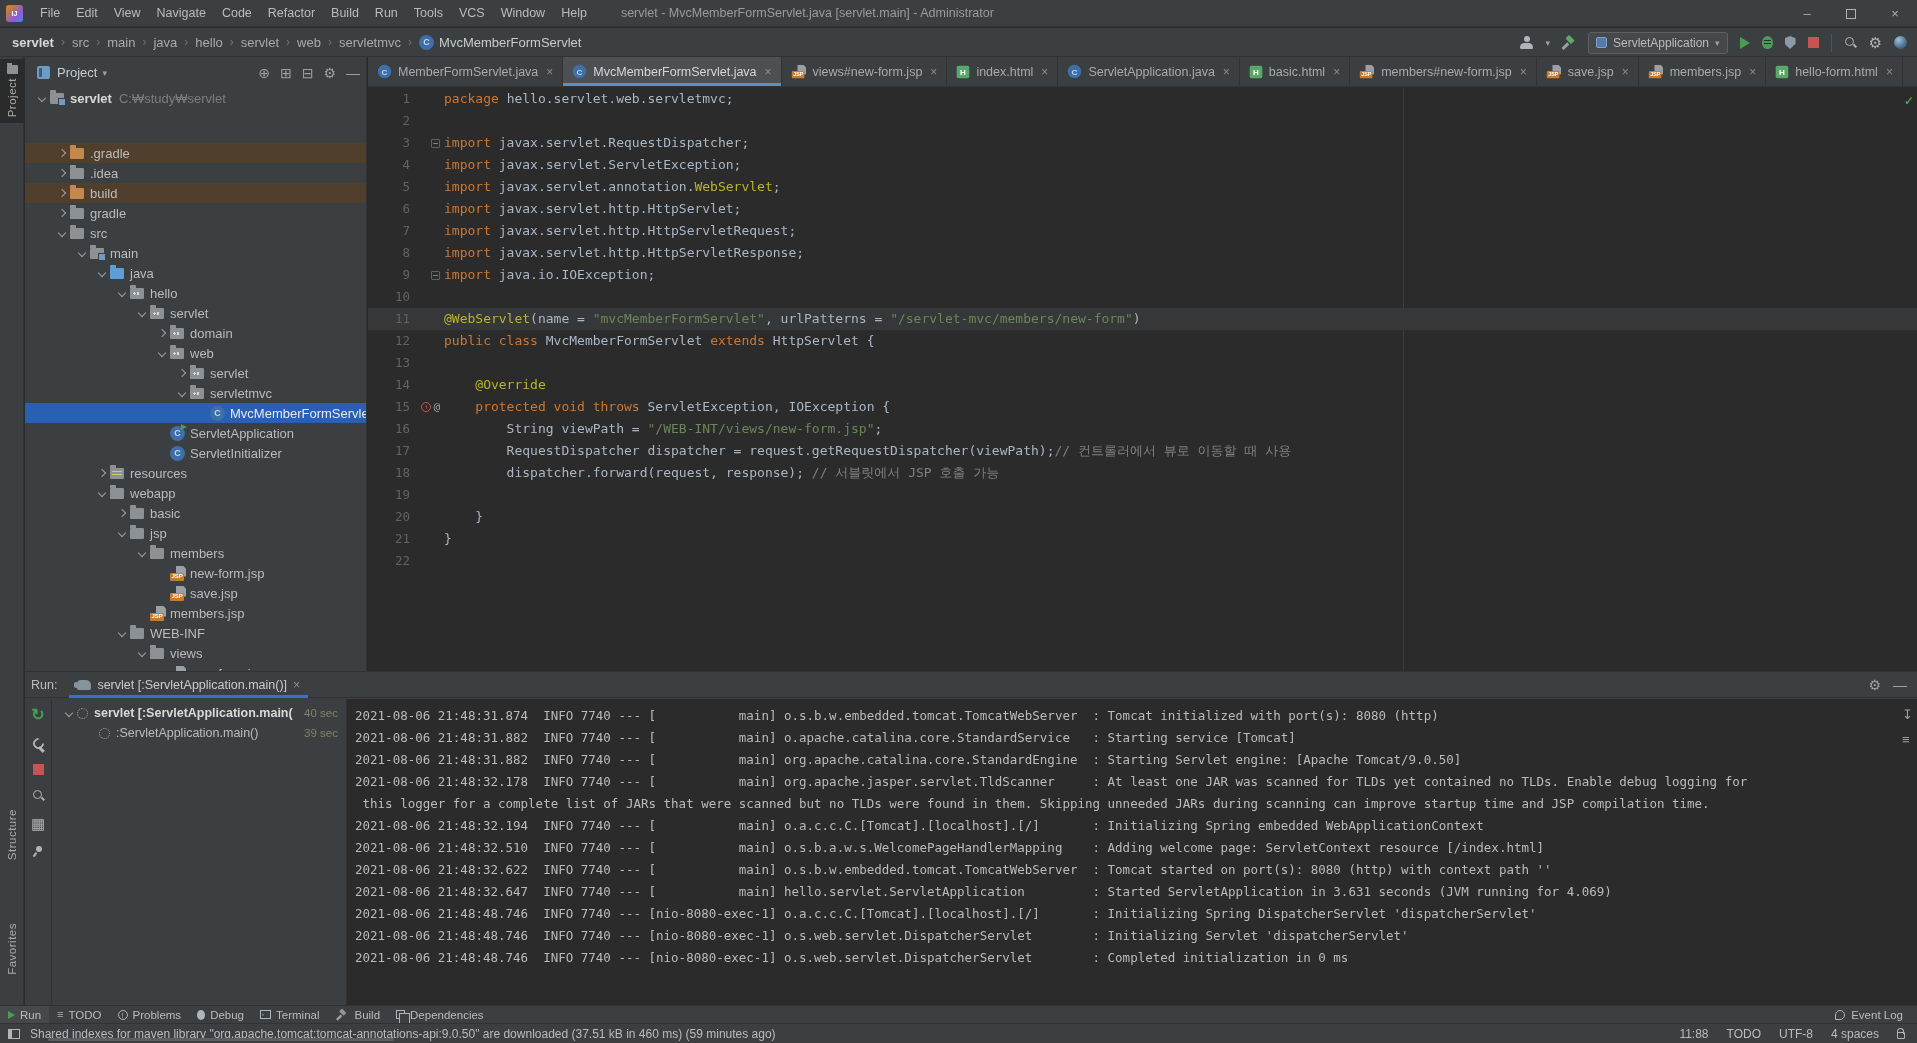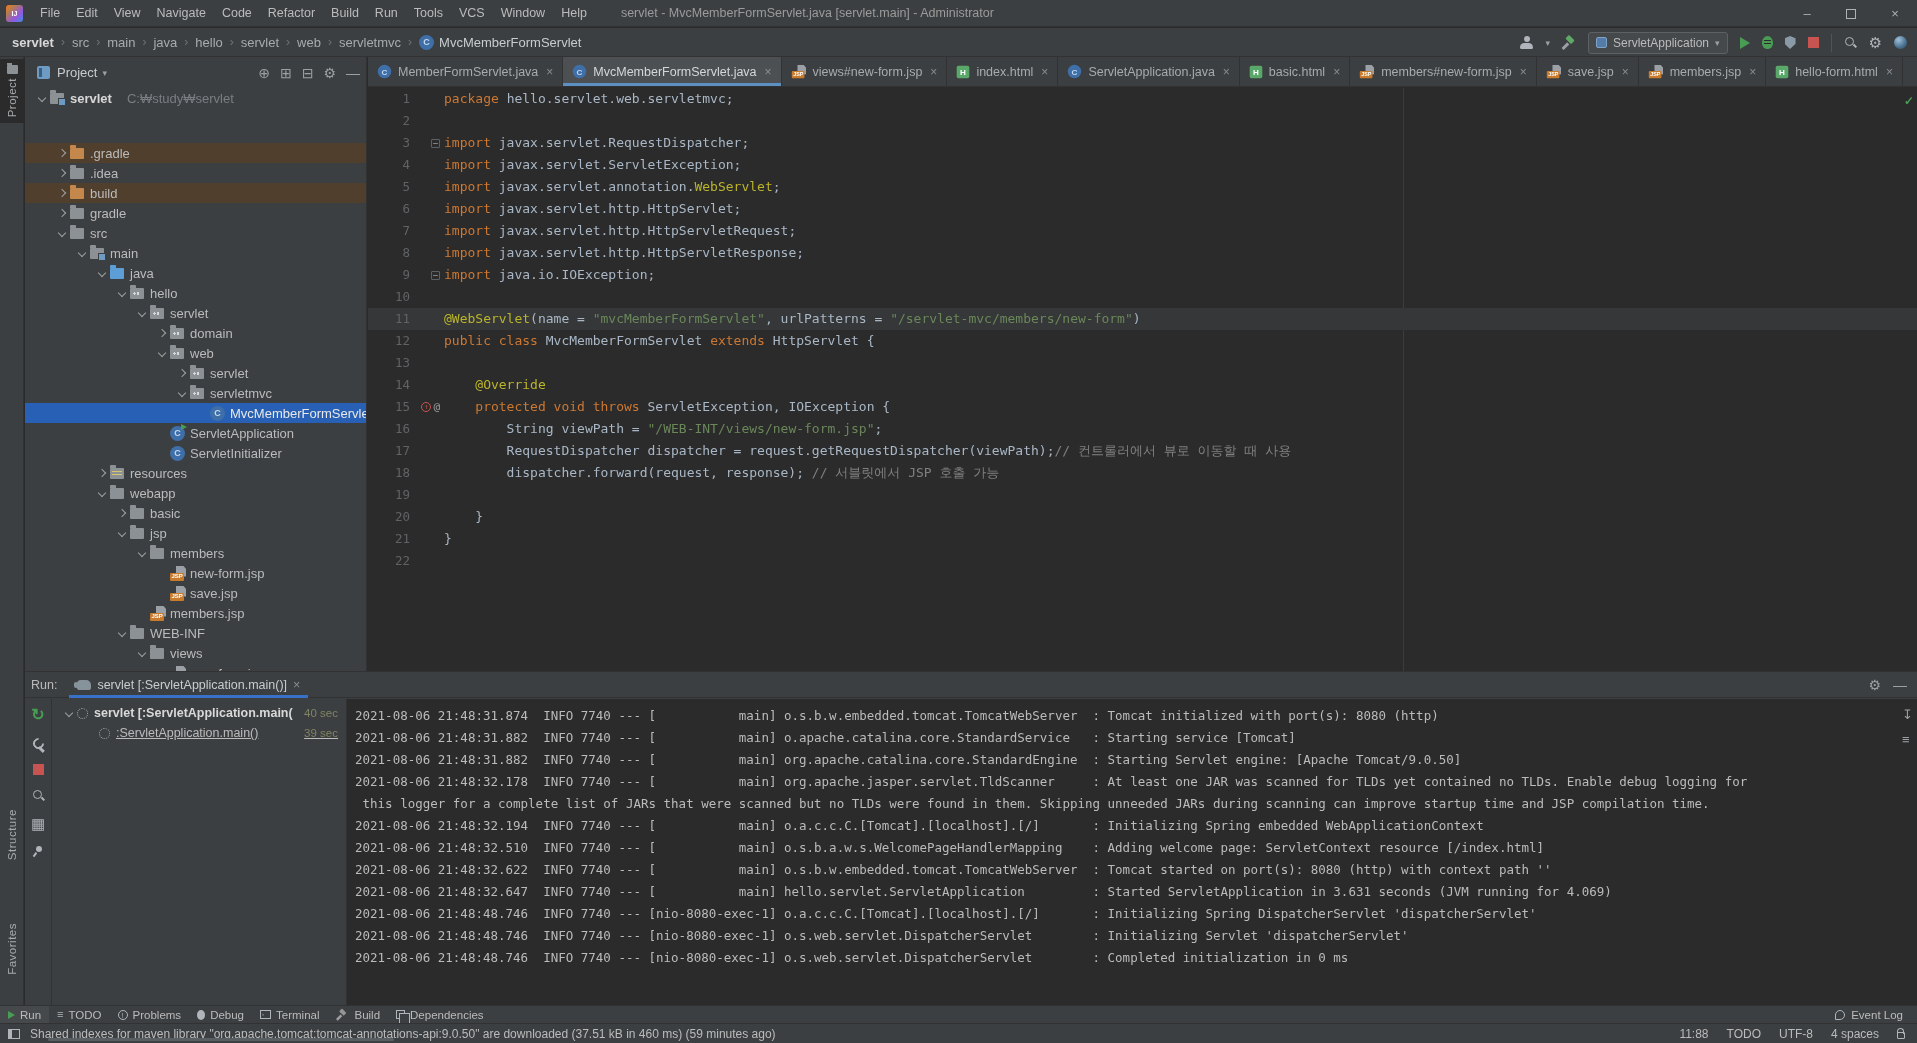--- a/index.html
+++ b/index.html
@@ -59,21 +59,21 @@
   .proj-head { height:31px; display:flex; align-items:center; padding:0 6px 0 12px; }
   .proj-head .ph-ic { width:13px; height:13px; background:#6E9BC4; border-radius:2px; margin-right:7px; position:relative; }
   .proj-head .ph-ic::before { content:""; position:absolute; inset:2px; border-left:3px solid #3C5E7E; }
   .proj-title { color:#C8CCCF; font-size:13px; margin-right:5px; }
   .ph-icons { margin-left:auto; display:flex; align-items:center; gap:10px; color:#9DA0A3; font-size:14px; }
   .tree { position:absolute; top:31px; left:0; right:0; }
   .trow { height:20px; display:flex; align-items:center; white-space:nowrap; font-size:13px; color:#BBBBBB; }
   .trow.sel { background:#2760B5; color:#E8E8E8; }
   .trow.warm { background:#503F2C; }
   .trow.root .tlabel { font-weight:bold; color:#D8D8D8; }
-  .tsuffix { color:#7A7E82; margin-left:15px; }
+  .tsuffix { color:#7A7E82; margin-left:7px; }
   .chevbox { width:17px; display:inline-flex; justify-content:center; flex:none; }
   .chev { width:6px; height:6px; border-right:1.5px solid #9DA0A3; border-bottom:1.5px solid #9DA0A3; display:inline-block; }
   .chev.right { transform:rotate(-45deg); }
   .chev.down { transform:rotate(45deg); }
   .ticonbox { width:20px; display:inline-flex; justify-content:flex-start; flex:none; }
 
   
   .folder { width:14px; height:11px; background:#8C9196; border-radius:1px; position:relative; flex:none; }
   .folder::before { content:""; position:absolute; top:-3px; left:0; width:6px; height:3px; background:inherit; border-radius:1px 1px 0 0; }
   .folder.orange { background:#C4884C; }
@@ -644,21 +644,21 @@
     </div>
     <div class="runtree" id="runtree">
         <div class="rt-row" style="padding-left: 8px;">
           <span class="chevbox">
             <span class="chev down"></span>
           </span>
           <span class="spin"></span>
           <span class="bold">servlet [:ServletApplication.main(</span>
           <span class="rt-time">40 sec</span>
         </div>
-        <div class="rt-row" style="padding-left: 30px; text-decoration: underline;">
+        <div class="rt-row" style="padding-left: 30px;">
           <span class="chevbox"></span>
           <span class="spin"></span>
           <span>:ServletApplication.main()</span>
           <span class="rt-time">39 sec</span>
         </div>
       </div>
     <div class="console" id="console">
       <div class="con-icons">
         <span>↧</span>
         <span>≡</span>

